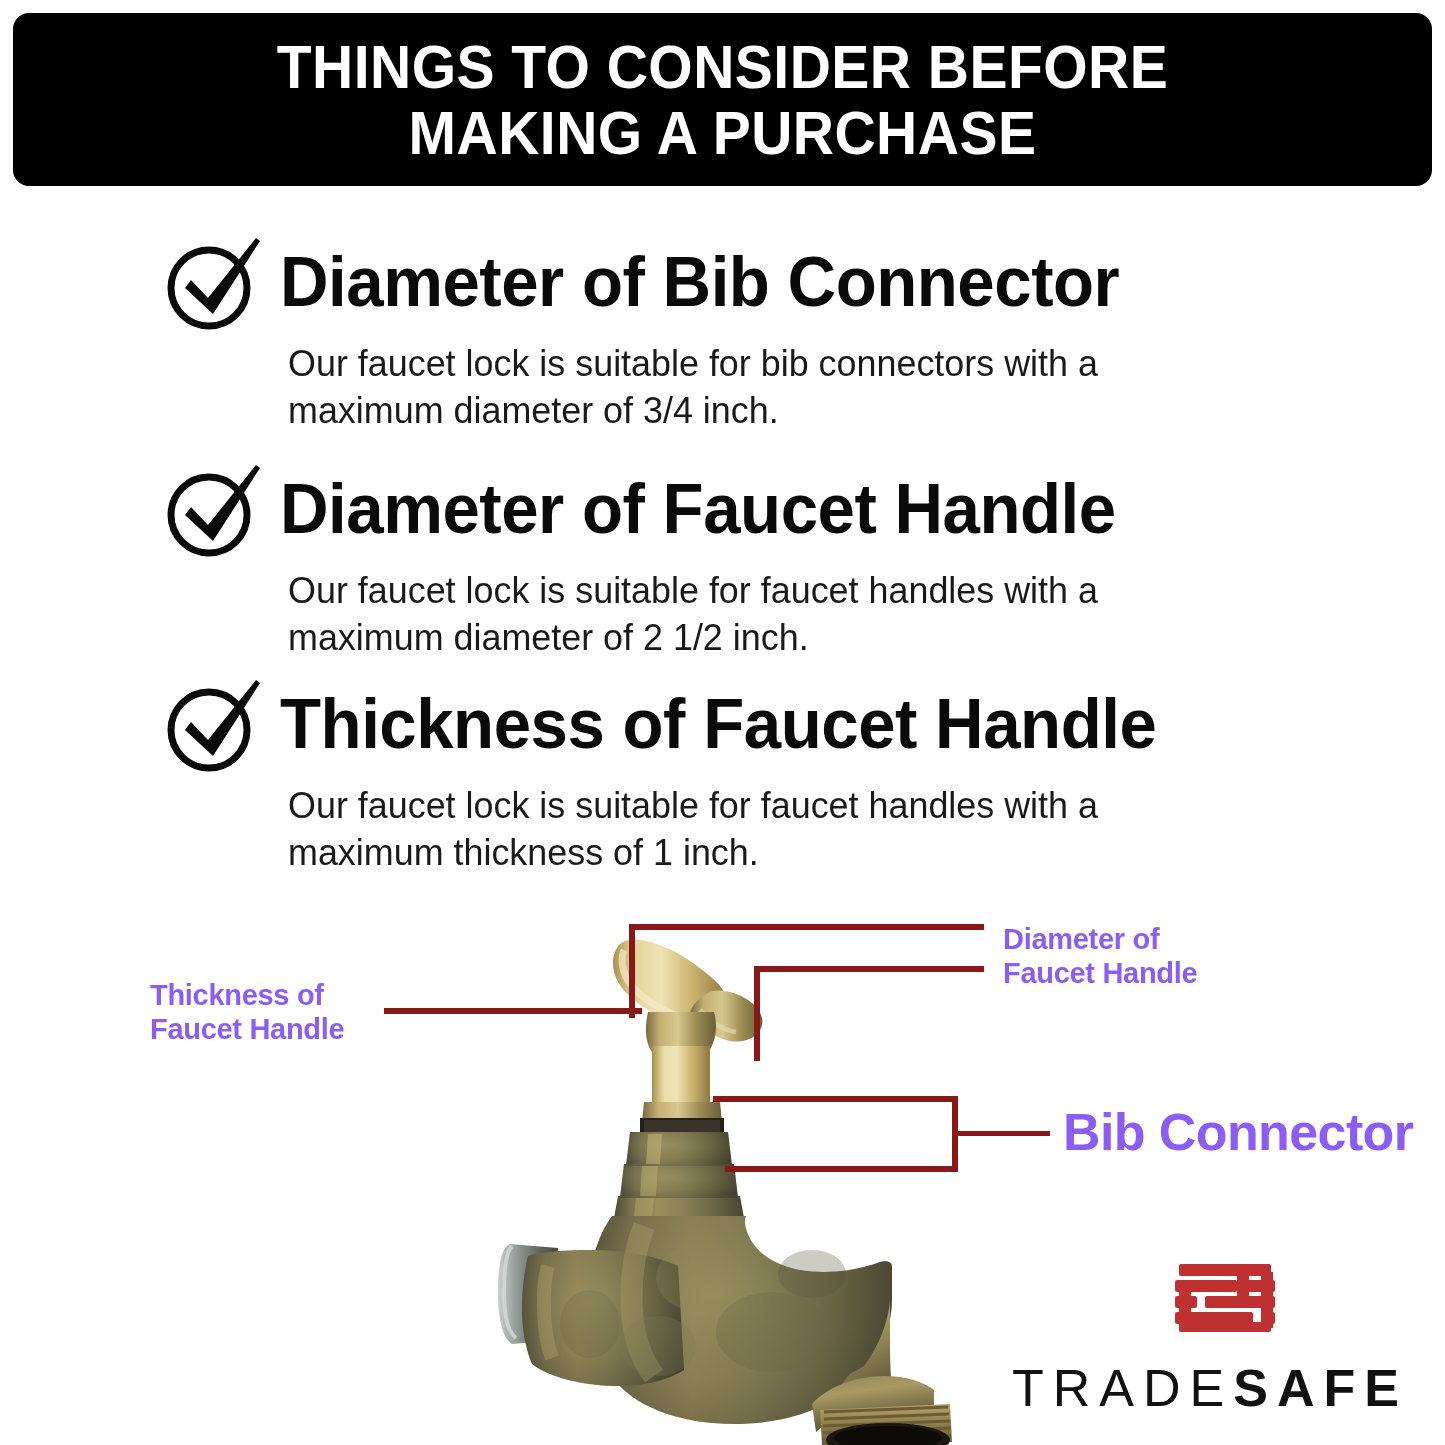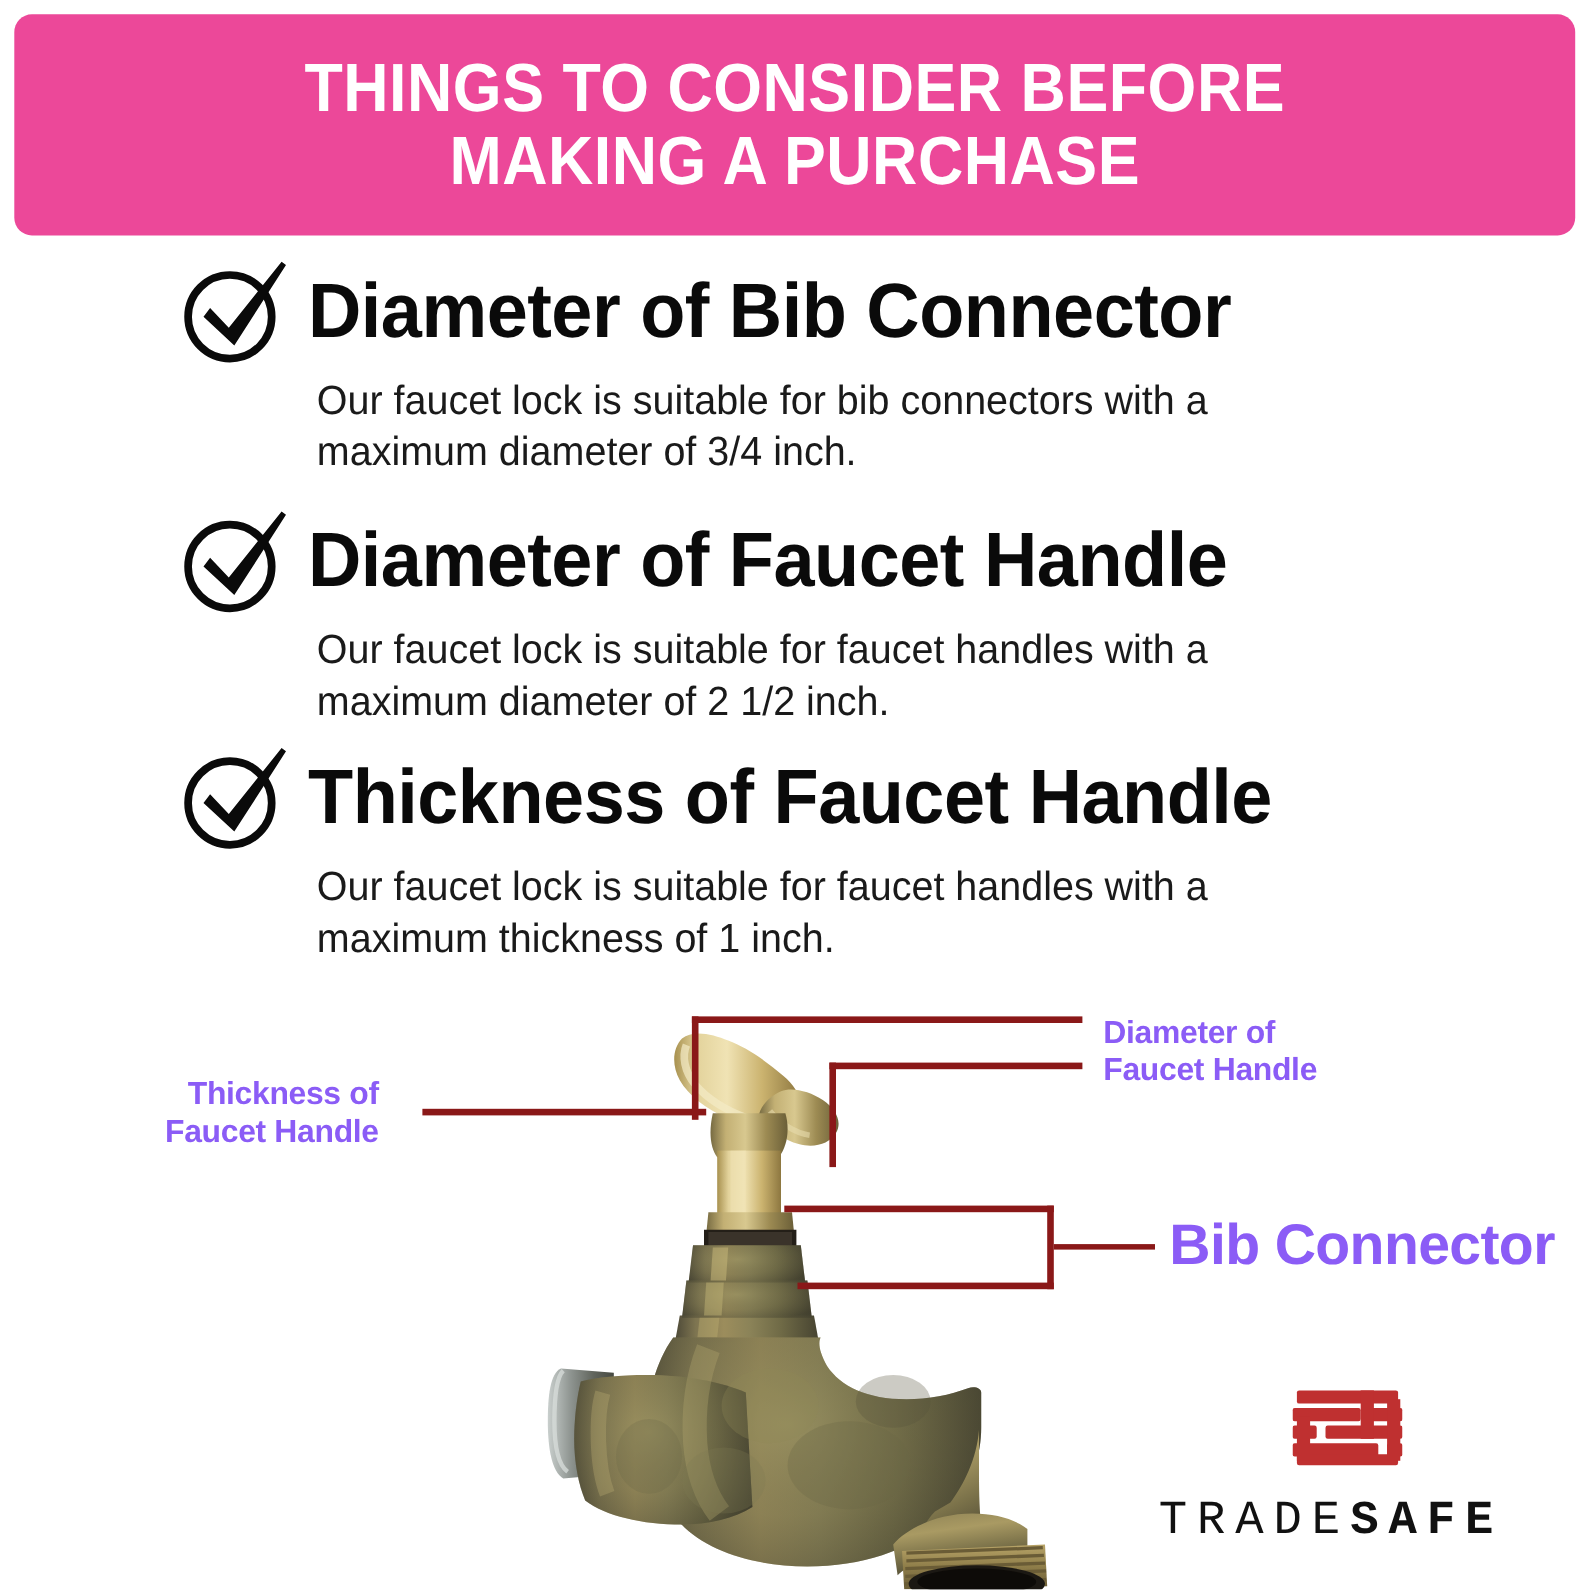--- a/index.html
+++ b/index.html
@@ -15,22 +15,22 @@
     font-family: "Liberation Sans", sans-serif;
     color: #111111;
   }
 
   
   .banner {
     position: absolute;
     left: 13px;
     top: 13px;
     width: 1419px;
-    height: 201px;
-    background: #ec4899;
+    height: 173px;
+    background: #000000;
     border-radius: 16px;
     display: flex;
     align-items: center;
     justify-content: center;
     box-sizing: border-box;
     padding: 0 40px;
   }
   .banner-title {
     color: #ffffff;
     font-family: "Liberation Sans Narrow", "Liberation Sans", sans-serif;
@@ -142,22 +142,22 @@
     top: 0;
     width: 100px;
     height: 72px;
   }
   .logo-word {
     position: absolute;
     left: 0;
     top: 96px;
     width: 400px;
     text-align: center;
-    font-family: Liberation Mono, monospace;
-    font-size: 43px;
+    font-family: Liberation Sans, sans-serif;
+    font-size: 52px;
     letter-spacing: 9px;
     color: #111111;
     white-space: nowrap;
   }
   .logo-word .light { font-weight: 300; }
   .logo-word .bold  { font-weight: bold; }
 </style>
 </head>
 <body>
 
@@ -333,21 +333,21 @@
         <path d="M351,507 L479,502" stroke="#6a5c36" stroke-width="3" fill="none"></path>
         <path d="M350,514 L479,510" stroke="#6a5c36" stroke-width="3" fill="none"></path>
       </g>
       <ellipse cx="416" cy="514" rx="62" ry="17" fill="#1b1813"></ellipse>
       <ellipse cx="416" cy="512" rx="54" ry="12" fill="#0d0b08"></ellipse>
     </svg>
   </span>
 
   <span class="leader" style="left:384px; top:1008px; width:258px; height:6px; top:108px;"></span>
 
-  <span class="callout-label" style="left:150px; top:78px; text-align:right;">Thickness of
+  <span class="callout-label" style="left:150px; top:78px; text-align:left;">Thickness of
 Faucet Handle</span>
 
   <span class="leader" style="left:629px; top:24px; width:6px; height:94px;"></span>
   <span class="leader" style="left:629px; top:24px; width:355px; height:6px;"></span>
   <span class="leader" style="left:754px; top:66px; width:6px; height:95px;"></span>
   <span class="leader" style="left:754px; top:66px; width:230px; height:6px;"></span>
 
   <span class="callout-label" style="left:1003px; top:22px;">Diameter of
 Faucet Handle</span>
 

